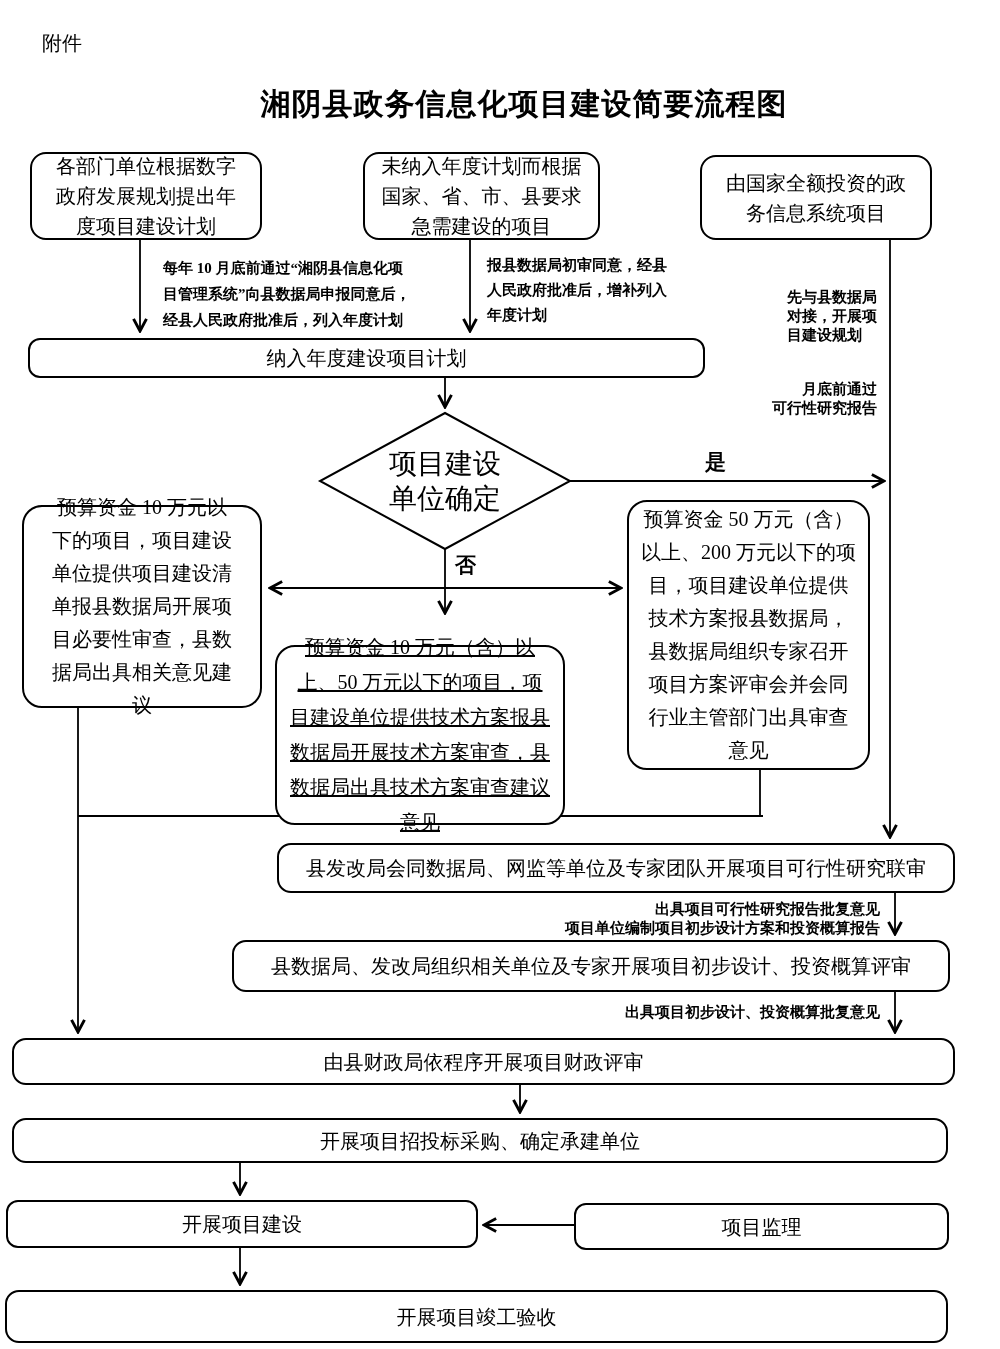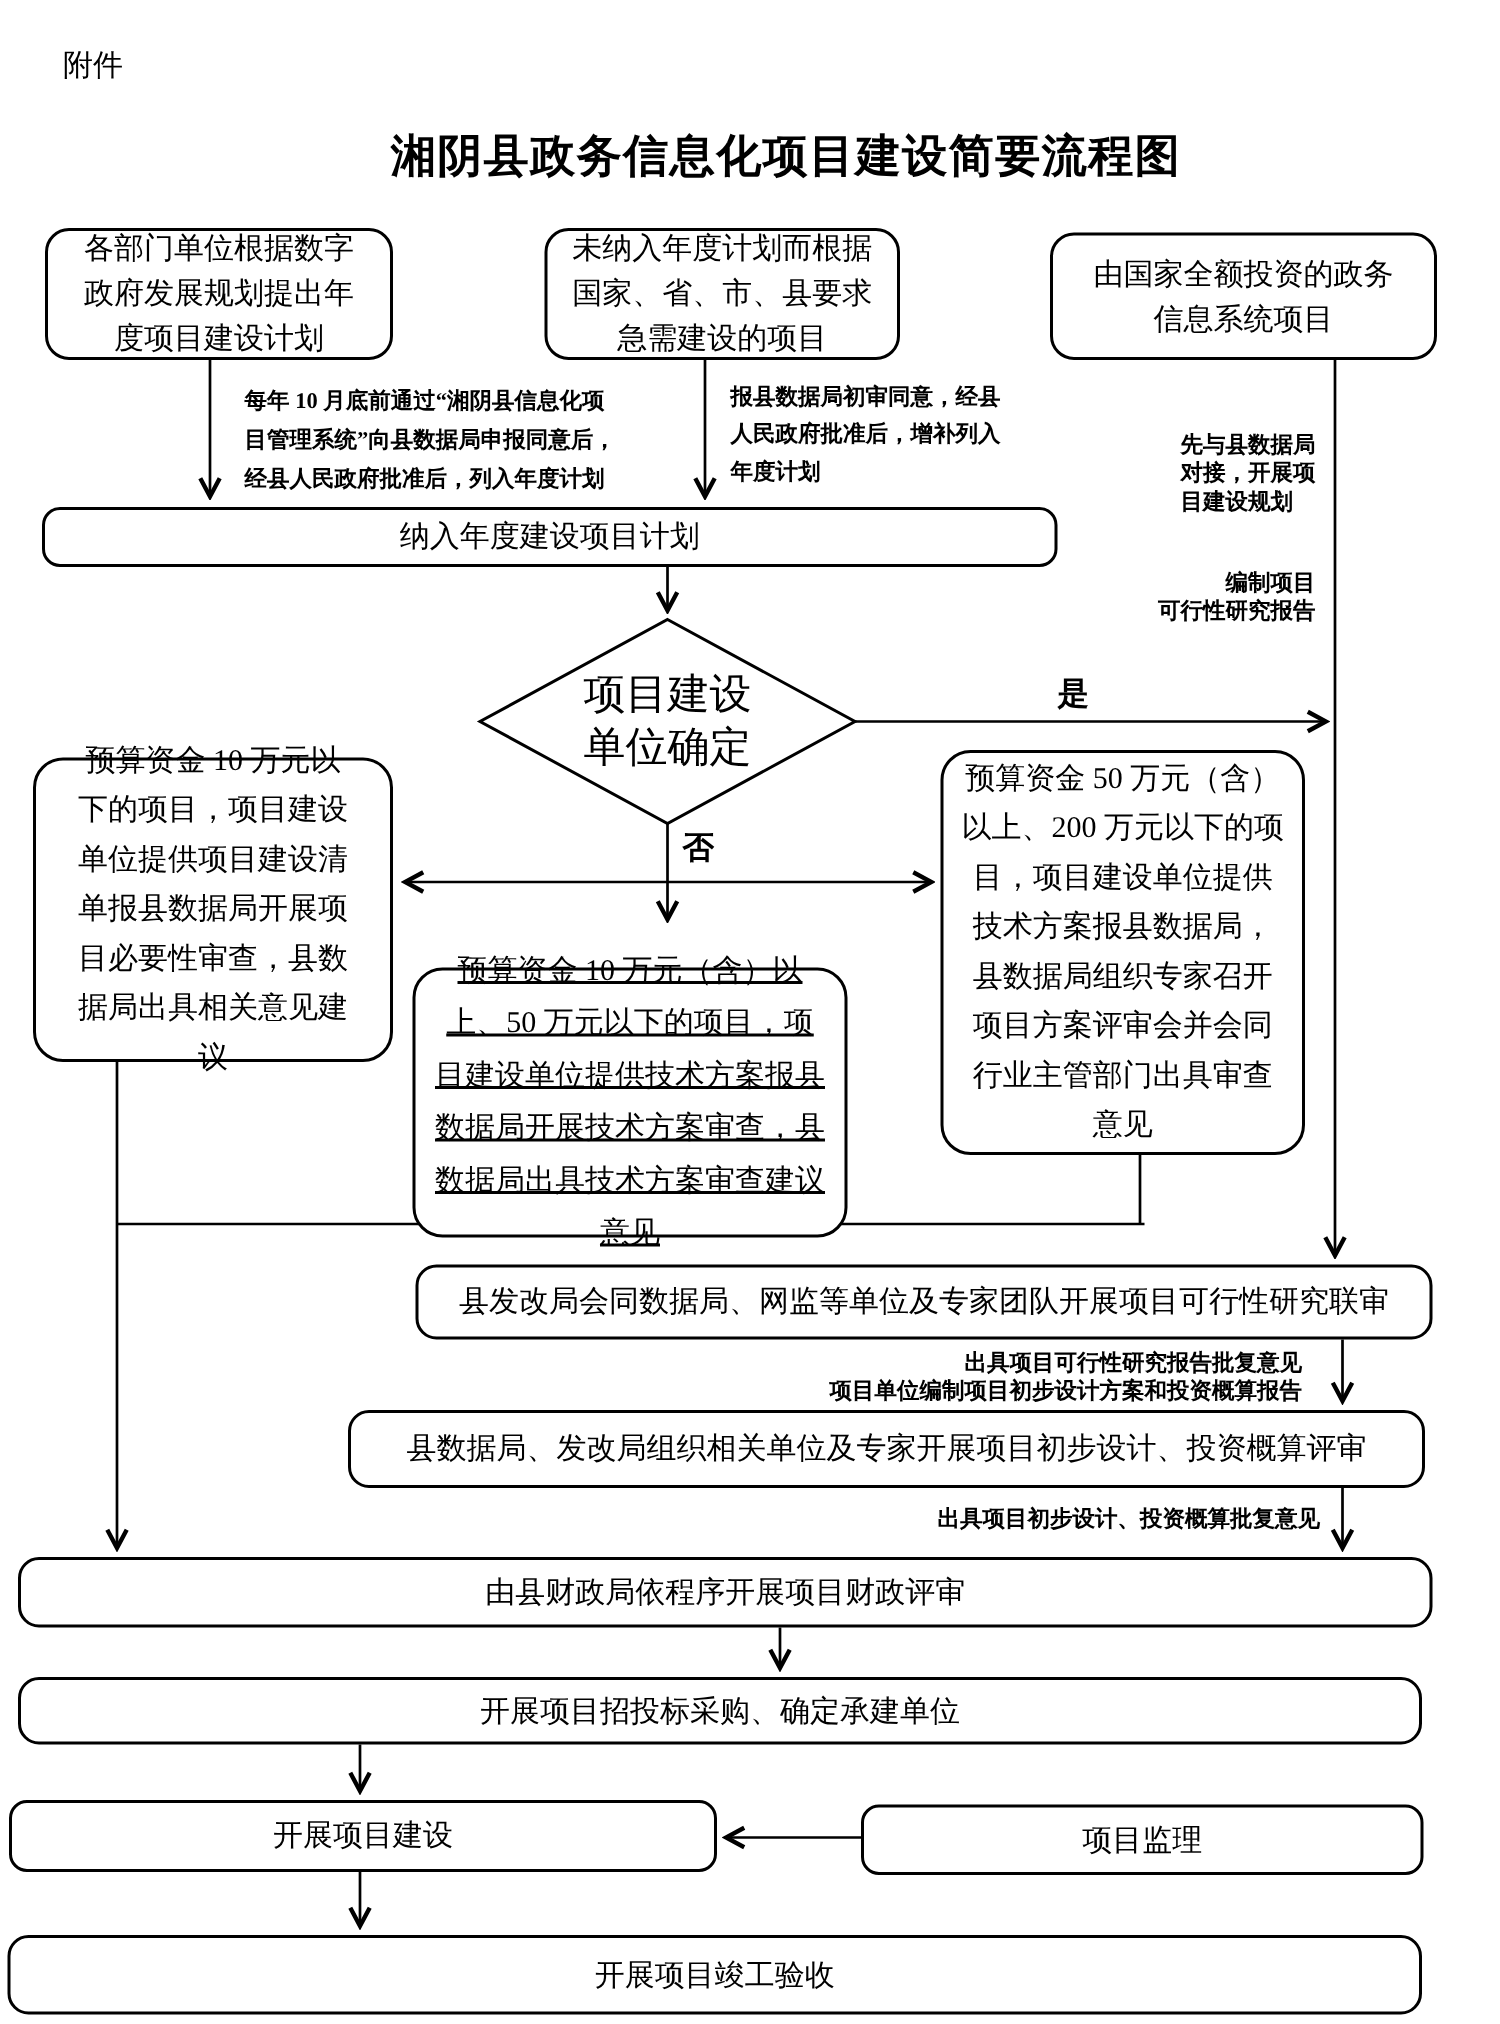--- a/index.html
+++ b/index.html
@@ -48,60 +48,60 @@
       <line x1="240" y1="1248" x2="240" y2="1284" marker-end="url(#ah)"></line>
       <line x1="574" y1="1225" x2="484" y2="1225" marker-end="url(#ah)"></line>
     </g>
   </svg>
 
   <div class="attach">附件</div>
   <div class="title">湘阴县政务信息化项目建设简要流程图</div>
 
   <div class="box" style="left:30px;top:152px;width:232px;height:88px;padding:0 22px;">各部门单位根据数字政府发展规划提出年度项目建设计划</div>
   <div class="box" style="left:363px;top:152px;width:237px;height:88px;padding:0 16px;">未纳入年度计划而根据国家、省、市、县要求急需建设的项目</div>
-  <div class="box" style="left:700px;top:155px;width:258px;height:85px;padding:0 20px;">由国家全额投资的政务信息系统项目</div>
+  <div class="box" style="left:700px;top:155px;width:232px;height:85px;padding:0 20px;">由国家全额投资的政务信息系统项目</div>
 
   <div class="note" style="left:163px;top:255px;line-height:26px;">
     <div>每年 10 月底前通过“湘阴县信息化项</div>
     <div>目管理系统”向县数据局申报同意后，</div>
     <div>经县人民政府批准后，列入年度计划</div>
   </div>
   <div class="note" style="left:487px;top:253px;line-height:25px;">
     <div>报县数据局初审同意，经县</div>
     <div>人民政府批准后，增补列入</div>
     <div>年度计划</div>
   </div>
   <div class="note" style="right:123px;top:288px;line-height:19px;text-align:left;">
     <div>先与县数据局</div>
     <div>对接，开展项</div>
     <div>目建设规划</div>
   </div>
   <div class="note" style="right:123px;top:380px;line-height:19px;text-align:right;">
-    <div>编制项目</div>
+    <div>月底前通过</div>
     <div>可行性研究报告</div>
   </div>
 
   <div class="box" style="left:28px;top:338px;width:677px;height:40px;border-radius:12px;">纳入年度建设项目计划</div>
 
   <svg class="svglayer" style="pointer-events:none;" viewBox="0 0 1000 1349" xmlns="http://www.w3.org/2000/svg">
     <polygon points="445,413 570,481 445,549 320,481" fill="#fff" stroke="#000" stroke-width="2"></polygon>
   </svg>
   <div class="decision-label">
     <div>项目建设</div>
     <div>单位确定</div>
   </div>
   <div class="yesno" style="left:705px;top:448px;">是</div>
   <div class="yesno" style="left:455px;top:551px;">否</div>
 
   <div class="box" style="left:22px;top:505px;width:240px;height:203px;padding:0 24px;border-radius:20px;line-height:33px;">预算资金 10 万元以下的项目，项目建设单位提供项目建设清单报县数据局开展项目必要性审查，县数据局出具相关意见建议</div>
   <div class="box" style="left:275px;top:645px;width:290px;height:180px;padding:0 13px;border-radius:20px;line-height:35px;text-decoration:underline;">预算资金 10 万元（含）以上、50 万元以下的项目，项目建设单位提供技术方案报县数据局开展技术方案审查，县数据局出具技术方案审查建议意见</div>
   <div class="box" style="left:627px;top:500px;width:243px;height:270px;padding:0 10px;border-radius:20px;line-height:33px;">预算资金 50 万元（含）以上、200 万元以下的项目，项目建设单位提供技术方案报县数据局，县数据局组织专家召开项目方案评审会并会同行业主管部门出具审查意见</div>
 
   <div class="box" style="left:277px;top:843px;width:678px;height:50px;border-radius:14px;">县发改局会同数据局、网监等单位及专家团队开展项目可行性研究联审</div>
-  <div class="note" style="right:132px;top:900px;line-height:19px;text-align:right;">
+  <div class="note" style="right:120px;top:900px;line-height:19px;text-align:right;">
     <div>出具项目可行性研究报告批复意见</div>
     <div>项目单位编制项目初步设计方案和投资概算报告</div>
   </div>
 
   <div class="box" style="left:232px;top:940px;width:718px;height:52px;border-radius:14px;">县数据局、发改局组织相关单位及专家开展项目初步设计、投资概算评审</div>
   <div class="note" style="right:120px;top:1003px;text-align:right;">出具项目初步设计、投资概算批复意见</div>
 
   <div class="box" style="left:12px;top:1038px;width:943px;height:47px;border-radius:14px;">由县财政局依程序开展项目财政评审</div>
   <div class="box" style="left:12px;top:1118px;width:936px;height:45px;border-radius:14px;">开展项目招投标采购、确定承建单位</div>
   <div class="box" style="left:6px;top:1200px;width:472px;height:48px;border-radius:12px;">开展项目建设</div>

